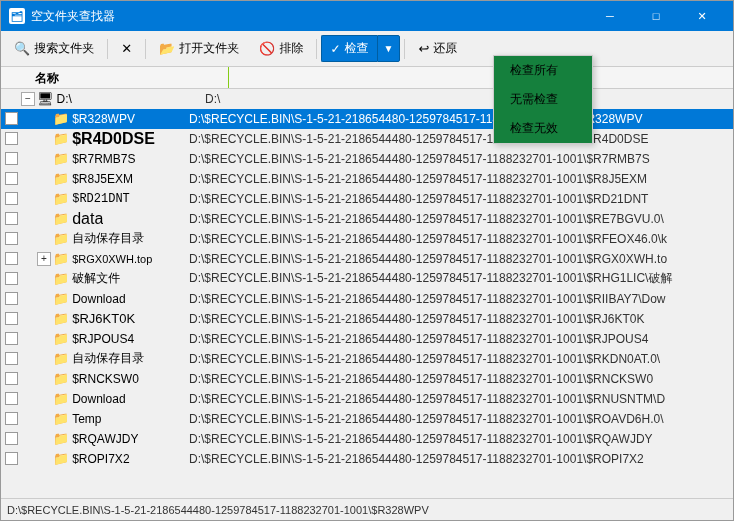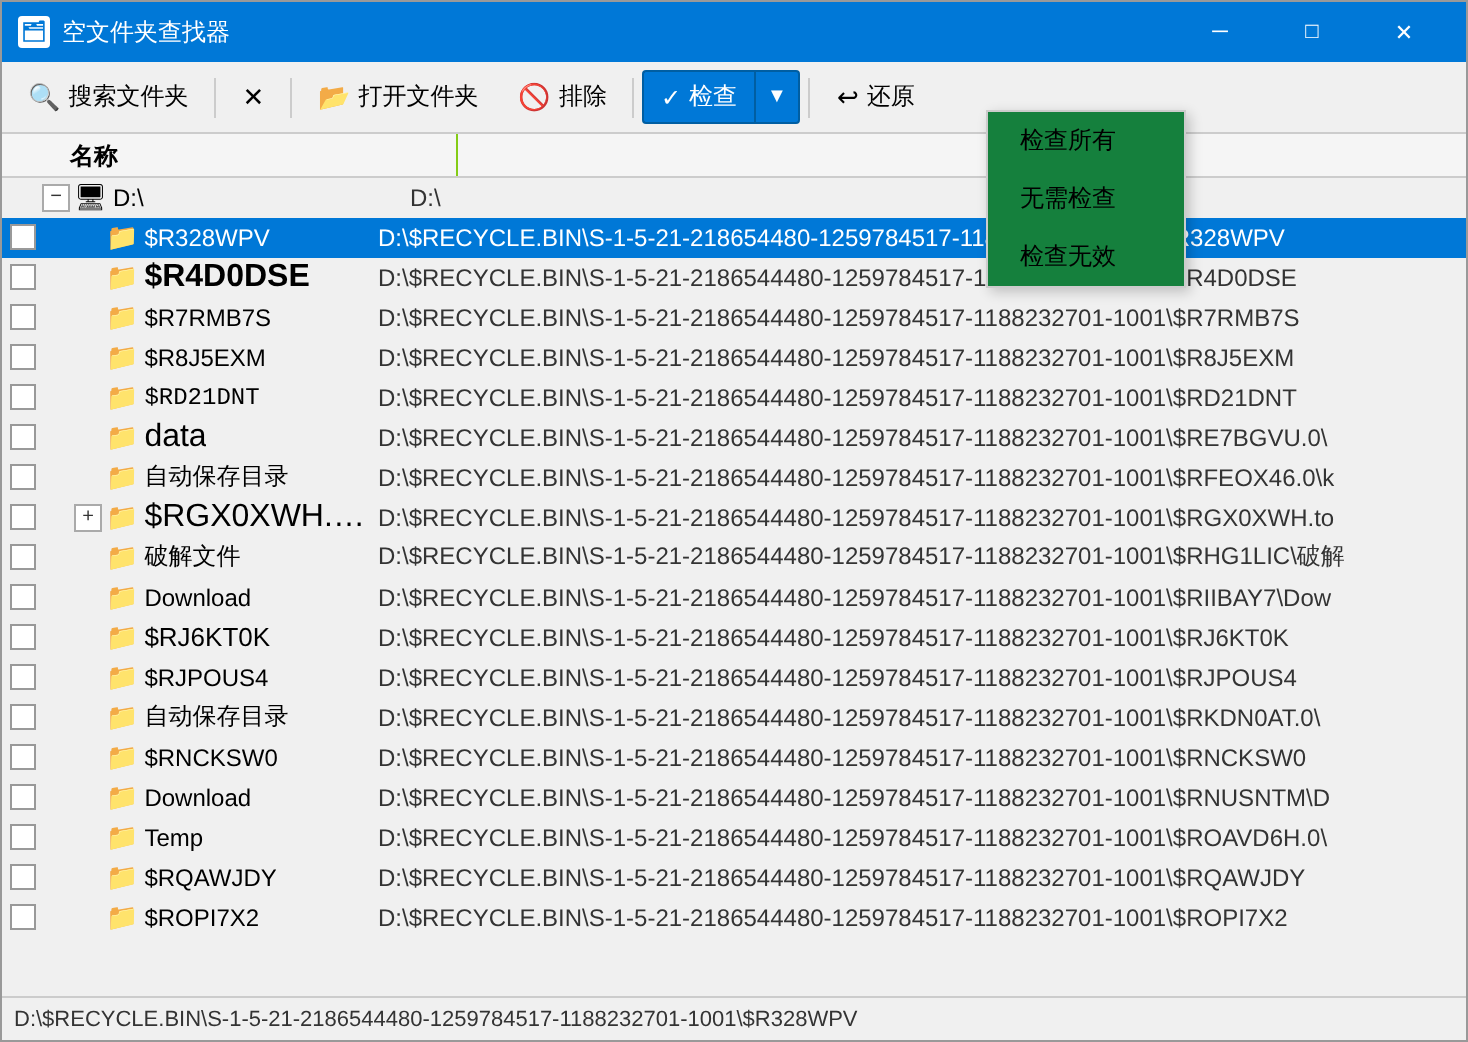--- a/index.html
+++ b/index.html
@@ -422,21 +422,21 @@
             </div>
             <div class="row-path">D:\$RECYCLE.BIN\S-1-5-21-2186544480-1259784517-1188232701-1001\$RFEOX46.0\k</div>
           </div>
           <div class="list-row">
             <div class="row-checkbox">
               <div class="check-box"></div>
             </div>
             <div style="display: flex; align-items: center; padding-left: 16px; width: 164px; flex-shrink: 0; overflow: hidden;">
               <div class="expand-icon">+</div>
               <span style="font-size: 13px; margin-right: 3px; flex-shrink: 0; color: rgb(245, 197, 24);">📁</span>
-              <span style="overflow: hidden; text-overflow: ellipsis; white-space: nowrap; font-size: 16px; text-align: center;">$RGX0XWH.top</span>
+              <span style="overflow: hidden; text-overflow: ellipsis; white-space: nowrap; font-size: 11px; text-align: center;">$RGX0XWH.top</span>
             </div>
             <div class="row-path">D:\$RECYCLE.BIN\S-1-5-21-2186544480-1259784517-1188232701-1001\$RGX0XWH.to</div>
           </div>
           <div class="list-row">
             <div class="row-checkbox">
               <div class="check-box"></div>
             </div>
             <div style="display: flex; align-items: center; padding-left: 16px; width: 164px; flex-shrink: 0; overflow: hidden;">
               <div style="width: 16px; flex-shrink: 0;"></div>
               <span style="font-size: 13px; margin-right: 3px; flex-shrink: 0; color: rgb(245, 197, 24);">📁</span>

